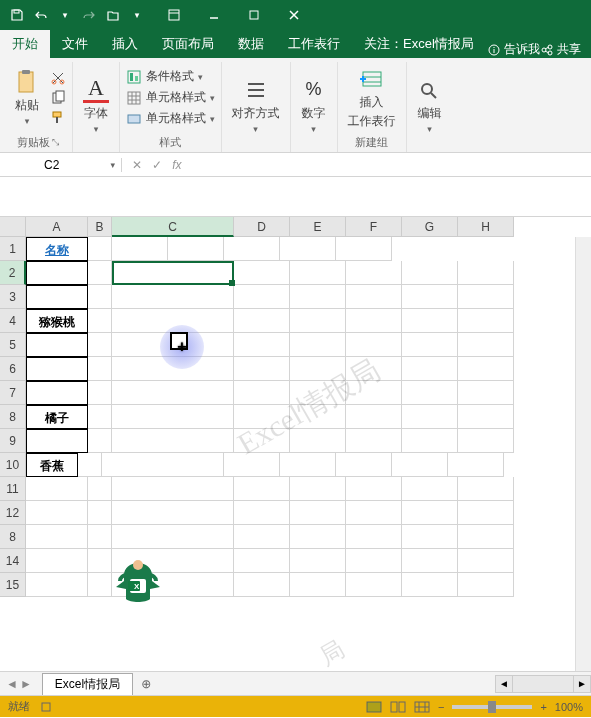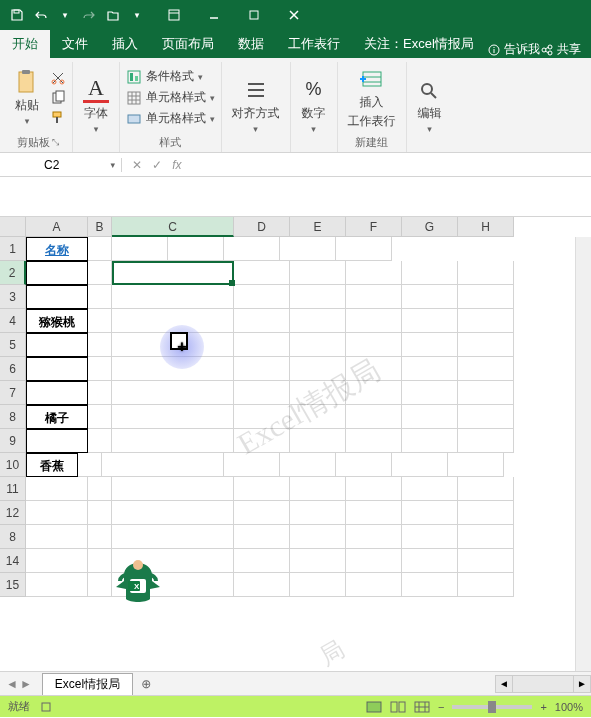--- a/index.html
+++ b/index.html
@@ -69,21 +69,21 @@
 
 .sheettabs { height: 24px; border-top: 1px solid #d4d4d4; display: flex; align-items: center; font-size: 12px; background: #f3f3f3; }
 .sheettabs .navbtns { display: flex; gap: 2px; padding: 0 6px; color: #888; }
 .sheettabs .stab { background: #fff; border: 1px solid #aaa; border-bottom: none; padding: 2px 12px; margin-left: 4px; }
 .sheettabs .addsheet { padding: 0 8px; color: #666; }
 .sheettabs .hscroll { margin-left: auto; display: flex; }
 .sheettabs .hscroll .hbtn { width: 18px; height: 18px; background: #e8e8e8; border: 1px solid #ccc; display: flex; align-items: center; justify-content: center; font-size: 10px; }
 .sheettabs .hscroll .htrack { width: 60px; height: 18px; background: #e8e8e8; border-top: 1px solid #ccc; border-bottom: 1px solid #ccc; }
 
 
-.statusbar { height: 22px; background: #bef264; border-top: 1px solid #d4d4d4; display: flex; align-items: center; font-size: 11px; color: #555; padding: 0 8px; gap: 10px; }
+.statusbar { height: 22px; background: #eab308; border-top: 1px solid #d4d4d4; display: flex; align-items: center; font-size: 11px; color: #555; padding: 0 8px; gap: 10px; }
 .statusbar .right { margin-left: auto; display: flex; align-items: center; gap: 8px; }
 .zoom-slider { width: 80px; height: 4px; background: #ccc; position: relative; }
 .zoom-slider .thumb { position: absolute; width: 8px; height: 12px; background: #888; top: -4px; left: 36px; }
 
 svg { display: block; }
 </style>
 </head>
 <body>
 
 <div class="titlebar">

